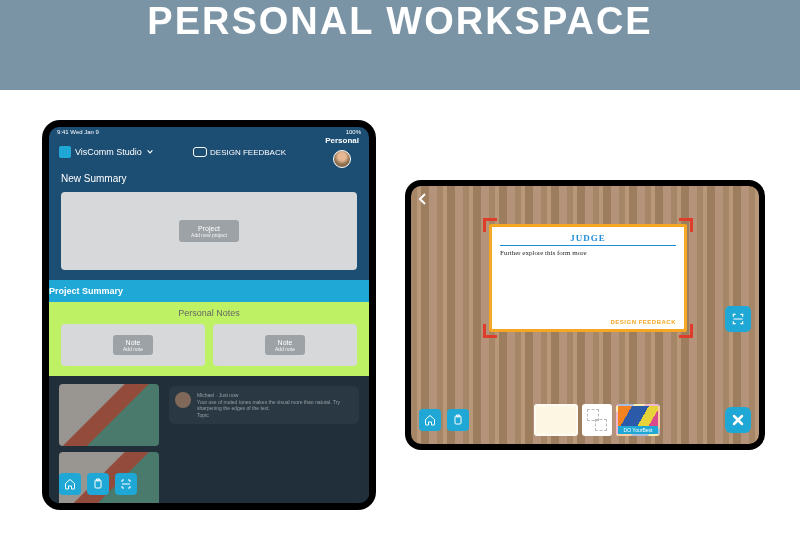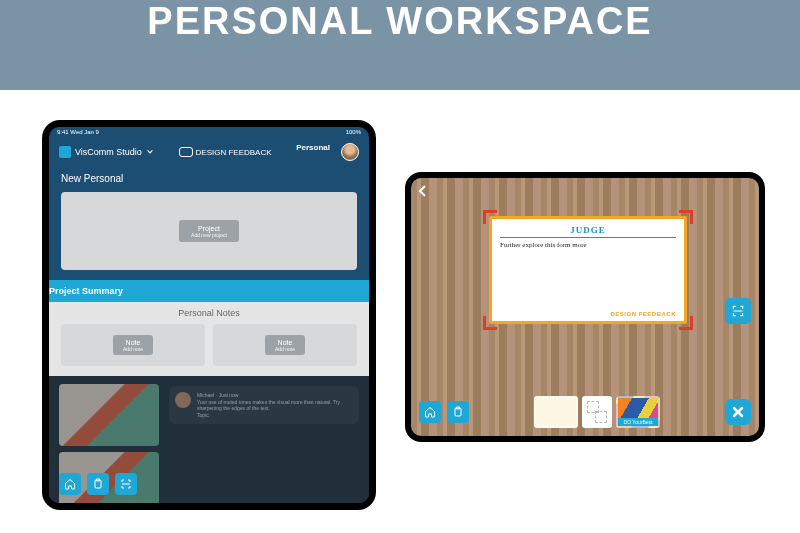--- a/index.html
+++ b/index.html
@@ -14,52 +14,52 @@
   .tablet-left { position: absolute; left: 42px; top: 30px; width: 334px; height: 390px; background: #000; border-radius: 18px; padding: 7px; }
   .tablet-left-screen { width: 100%; height: 100%; background: #1c4d73; border-radius: 10px; overflow: hidden; display: flex; flex-direction: column; position:relative; }
   
   .statusbar { height: 10px; color: #fff; font-size: 6px; display: flex; justify-content: space-between; padding: 0 8px; align-items: center; }
   
   .appbar { height: 30px; display: flex; align-items: center; justify-content: space-between; padding: 0 10px; }
   .studio { color: #fff; font-size: 9px; display: flex; align-items: center; gap: 4px; }
   .studio-icon { width: 12px; height: 12px; background: #1fa7d6; border-radius: 2px; display:inline-block; }
   .app-logo { color:#fff; font-size:8px; display:flex; align-items:center; gap:3px; }
   .app-logo-icon { width:14px; height:10px; border:1px solid #fff; border-radius:3px; position:relative; }
-  .personal-area { display:flex; align-items:flex-start; gap:11px; }
+  .personal-area { display:flex; align-items:center; gap:5px;flex-direction:column; }
   .personal-label { color:#fff; font-size:8px; font-weight:600; }
   .avatar { width:18px; height:18px; border-radius:50%; background: radial-gradient(circle at 50% 35%, #e8b894 30%, #8a6d4f 60%); border:1px solid #fff; }
   
   .section-label { color:#fff; font-size:10px; padding: 6px 12px 4px; }
   
   .new-project-card { margin: 4px 12px 10px; height: 78px; background: #d6d8d9; border-radius: 4px; display:flex; align-items:center; justify-content:center; }
   .project-btn { background:#9da2a6; color:#fff; font-size:7px; padding:5px 12px 4px; border-radius:3px; text-align:center; line-height:1.1; }
   .project-btn .sub { font-size:5px; opacity:.9; display:block; }
   
   .summary-bar { background:#1fa7d6; color:#fff; font-size:9px; font-weight:600; text-align:left; padding:6px 0; }
   
-  .notes-panel { background:#e5e5e5; padding:6px 12px 10px; }
+  .notes-panel { background:#bef264; padding:6px 12px 10px; }
   .notes-title { color:#666; font-size:9px; text-align:center; padding-bottom:6px; }
   .notes-row { display:flex; gap:8px; }
   .note-card { flex:1; height:42px; background:#d6d8d9; border-radius:4px; display:flex; align-items:center; justify-content:center; flex-direction:column; }
   .note-btn { background:#9da2a6; color:#fff; font-size:7px; padding:4px 10px 3px; border-radius:3px; text-align:center; line-height:1.1;}
   .note-btn .sub { font-size:5px; opacity:.9; display:block;}
   
   .content-dark { flex:1; background:#2a3b47; position:relative; overflow:hidden; }
   .overlay-dim { position:absolute; inset:0; background:rgba(20,30,40,.4); }
   .thumb-col { position:absolute; left:10px; top:8px; width:100px; }
   .thumb { width:100px; height:62px; border-radius:4px; background:linear-gradient(135deg,#f2e6d9 40%,#e86b4a 41%,#e86b4a 55%,#6fb89a 56%); margin-bottom:6px; }
   .feedback-bubble { position:absolute; left:120px; top:10px; right:10px; background:rgba(255,255,255,.08); border-radius:6px; padding:6px; display:flex; gap:6px; }
   .mini-avatar { width:16px; height:16px; border-radius:50%; background:#c89b7a; flex-shrink:0;}
   .bubble-text { color:#dfe7ec; font-size:5px; line-height:1.3; }
   .bottom-icons { position:absolute; left:10px; bottom:8px; display:flex; gap:6px; }
   .ic-btn { width:22px; height:22px; background:#1fa7d6; border-radius:4px; display:flex; align-items:center; justify-content:center; color:#fff; }
   .ic-btn svg { width:12px; height:12px; stroke:#fff; fill:none; stroke-width:2; }
   
   
-  .tablet-right { position: absolute; left: 405px; top: 82px; width: 360px; height: 270px; background:#000; border-radius:16px; padding:6px; }
+  .tablet-right { position: absolute; left: 405px; top: 90px; width: 360px; height: 270px; background:#000; border-radius:16px; padding:6px; }
   .tablet-right-screen { width:100%; height:100%; border-radius:10px; overflow:hidden; position:relative;
     background: repeating-linear-gradient(90deg,#a58767 0 6px,#b89878 6px 10px,#9c7d5e 10px 18px,#b4937a 18px 26px); }
   .back-chevron { position:absolute; left:6px; top:6px; color:#fff; font-size:14px; }
   
   .scan-frame { position:absolute; left:72px; top:32px; width:210px; height:120px; }
   .note-card-scan { position:absolute; inset:6px; background:#fff; border:3px solid #f5a623; border-radius:2px; padding:6px 8px; }
   .note-heading { color:#1f8ed6; font-family: 'Comic Sans MS', cursive; font-size:9px; text-align:center; font-weight:700; letter-spacing:1px; }
   .note-rule { border:none; border-top:1px solid #1f8ed6; margin:2px 0 3px; }
   .note-body { color:#2a2a2a; font-family: 'Comic Sans MS', cursive; font-size:7px; line-height:1.35; }
   .note-brand { position:absolute; right:8px; bottom:4px; font-size:6px; color:#f5a623; font-weight:700; letter-spacing:.5px;}
@@ -110,21 +110,21 @@
         <div class="app-logo">
           <span class="app-logo-icon"></span>
           <span>DESIGN FEEDBACK</span>
         </div>
         <div class="personal-area">
           <span class="personal-label">Personal</span>
           <span class="avatar"></span>
         </div>
       </div>
 
-      <div class="section-label">New Personal</div>
+      <div class="section-label">New Summary</div>
       <div class="new-project-card">
         <div class="project-btn">
           <span>Project</span>
           <span class="sub">Add new project</span>
         </div>
       </div>
 
       <div class="summary-bar">Project Summary</div>
 
       <div class="notes-panel">

